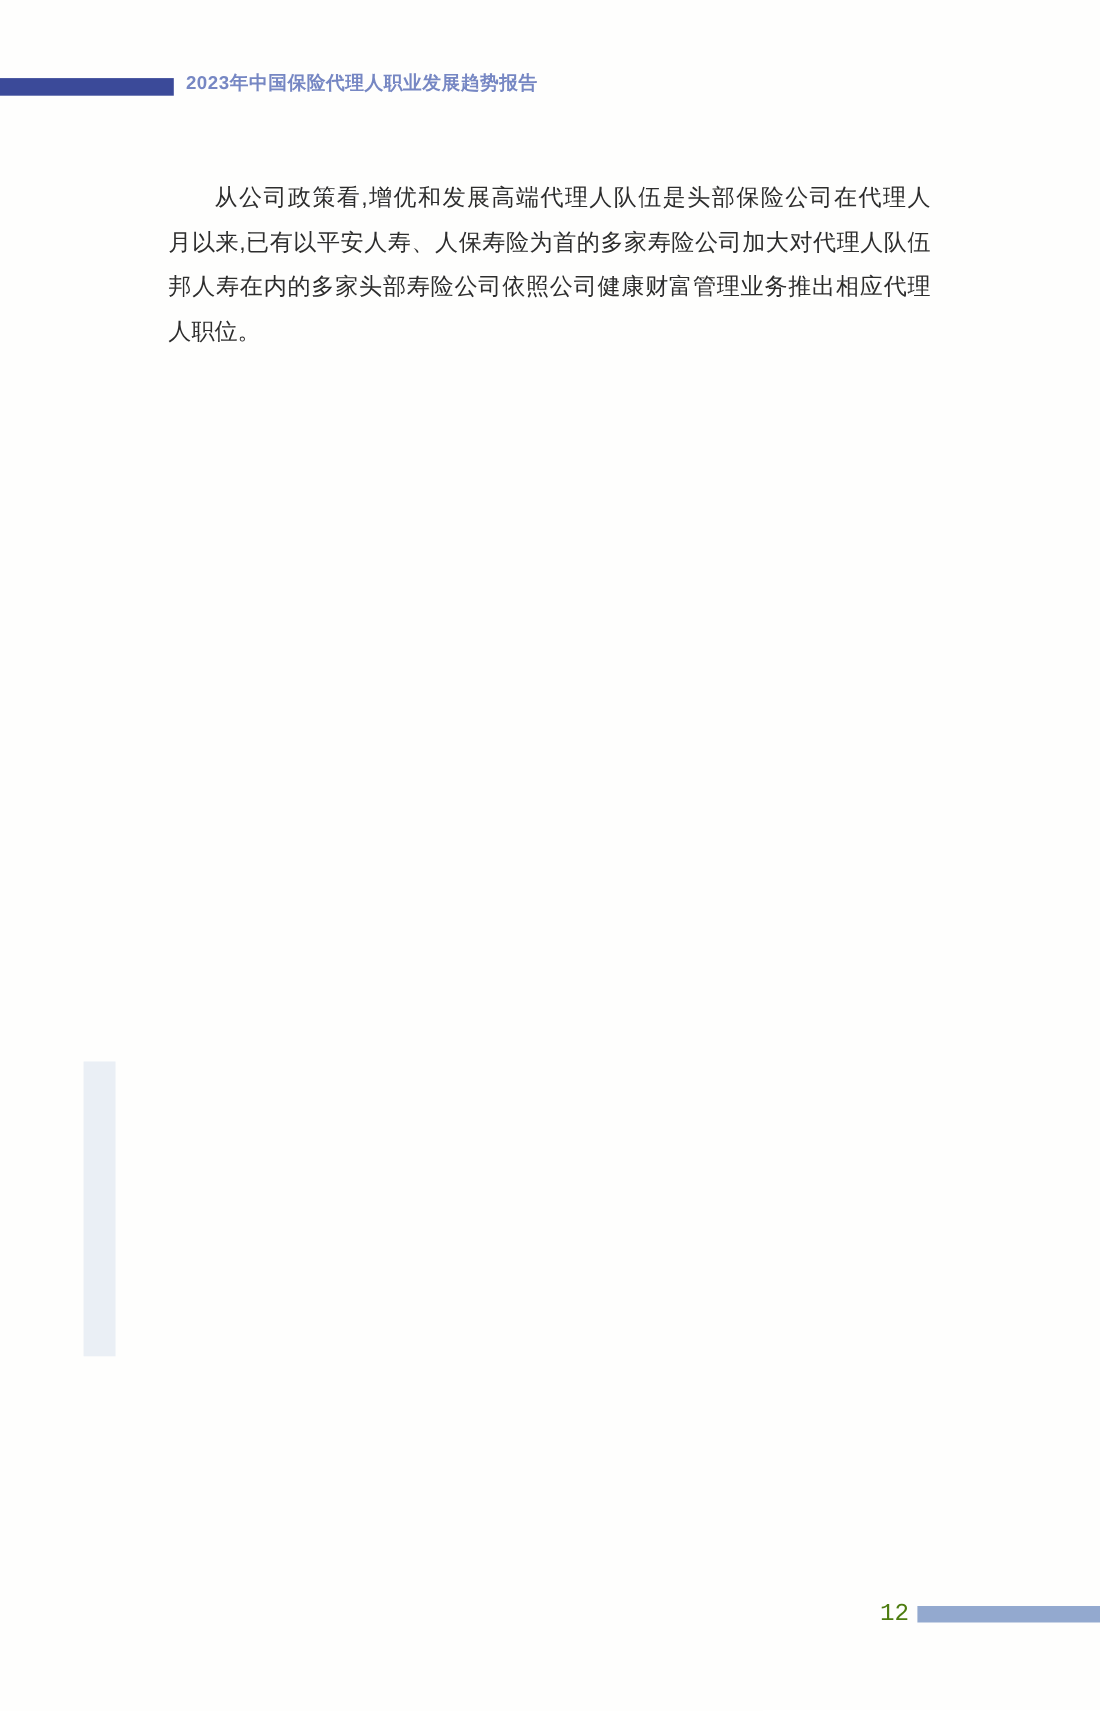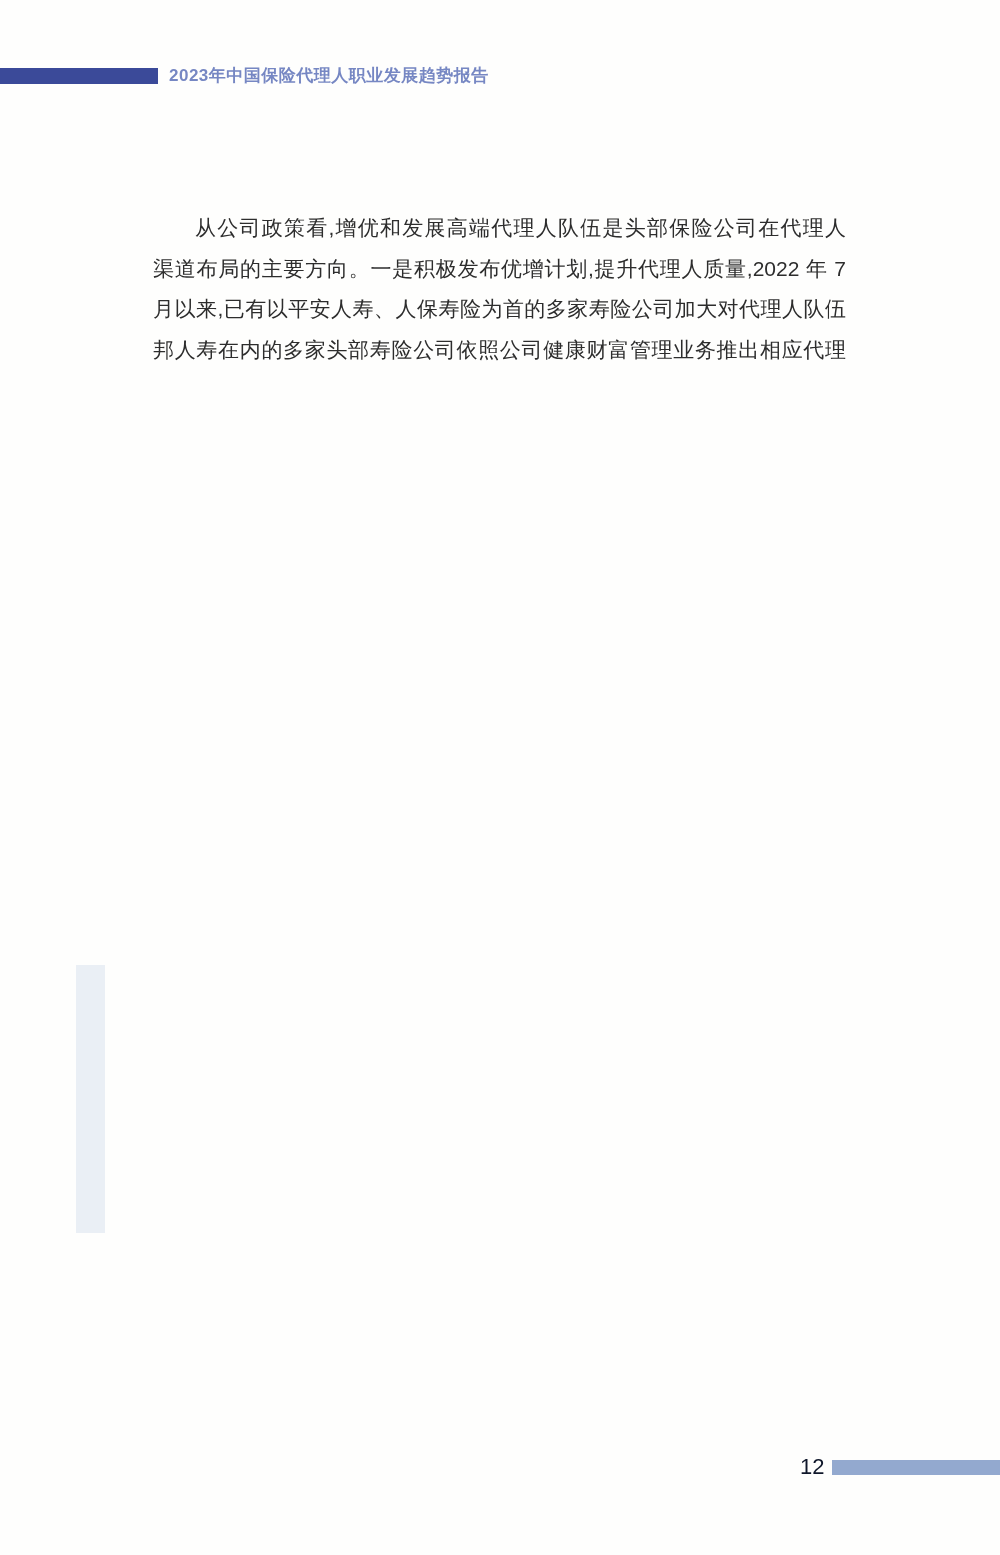--- a/index.html
+++ b/index.html
@@ -11,21 +11,21 @@
     overflow: hidden;
     font-family: "Liberation Sans", "DejaVu Sans", sans-serif;
   }
 
   
   .header {
     position: absolute;
     top: 64px;
     left: 0;
     display: flex;
-    align-items: center;
+    align-items: flex-end;
   }
   .header-bar {
     width: 158px;
     height: 16px;
     background: #3b4a99;
   }
   .header-title {
     margin-left: 11px;
     font-size: 17px;
     font-weight: bold;
@@ -44,21 +44,21 @@
     color: #2d2d2d;
   }
   .para-line {
     height: 40.5px;
     line-height: 40.5px;
     text-align: justify;
     text-align-last: justify;
     overflow: hidden;
     white-space: nowrap;
   }
-  .para-line.first { text-indent: 2em; margin-top: 48px; }
+  .para-line.first { text-indent: 2em; }
   .para-line.last { text-align-last: left; }
 
   
   .left-accent {
     position: absolute;
     left: 76px;
     top: 965px;
     width: 29px;
     height: 268px;
     background: #d8e1ef;
@@ -70,44 +70,45 @@
     position: absolute;
     top: 1454px;
     left: 800px;
     right: 0;
     height: 26px;
     display: flex;
     align-items: center;
   }
   .page-number {
     font-size: 22px;
-    color: #0f172a;
+    color: #4d7c0f;
+    font-family: Liberation Mono, monospace;
   }
   .footer-bar {
     flex: 1;
     height: 15px;
     margin-left: 8px;
     background: #93a9cf;
   }
 </style>
 </head>
 <body>
 
 <div class="page">
 
   <div class="header">
     <div class="header-bar"></div>
     <div class="header-title">2023年中国保险代理人职业发展趋势报告</div>
   </div>
 
   <div class="body-text">
     <div class="para-line first">从公司政策看,增优和发展高端代理人队伍是头部保险公司在代理人</div>
-    <div class="para-line">渠道布局的主要方向。一是积极发布优增计划,提升代理人质量,2022 年 7</div>
     <div class="para-line">月以来,已有以平安人寿、人保寿险为首的多家寿险公司加大对代理人队伍</div>
     <div class="para-line">邦人寿在内的多家头部寿险公司依照公司健康财富管理业务推出相应代理</div>
+    <div class="para-line last">人职位。</div>
   </div>
 
   <div class="left-accent"></div>
 
   <div class="footer">
     <div class="page-number">12</div>
     <div class="footer-bar"></div>
   </div>
 
 </div>

